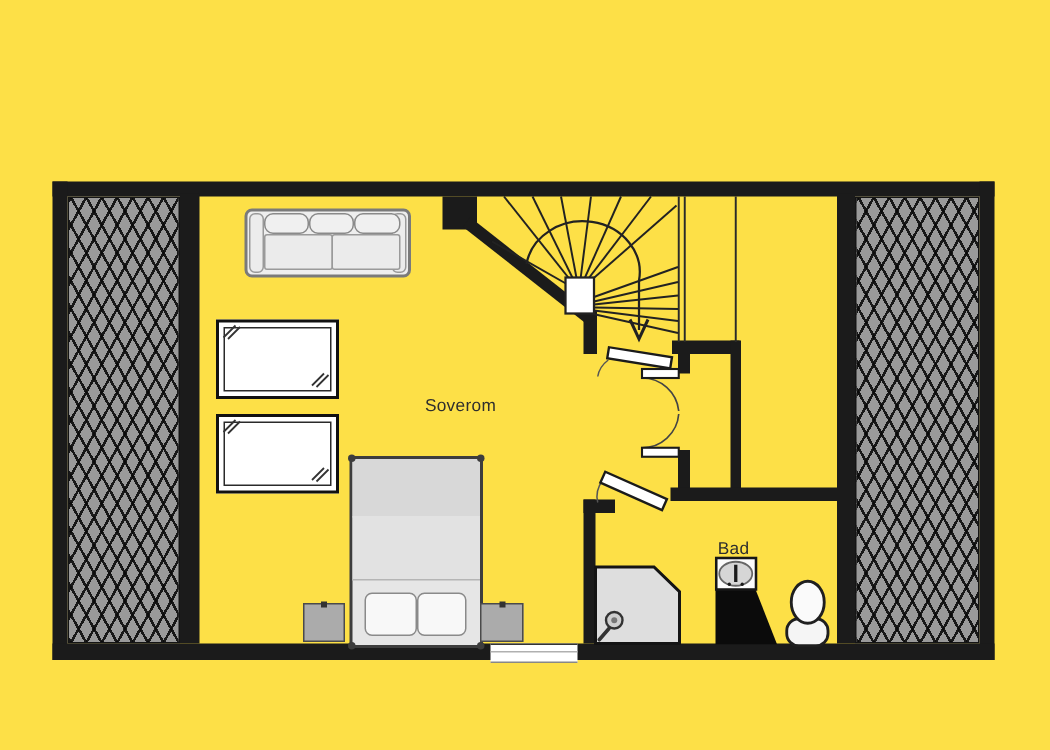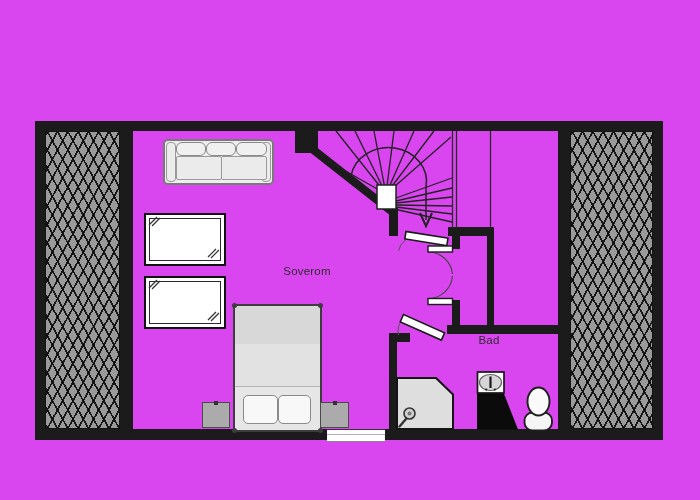--- a/index.html
+++ b/index.html
@@ -1,16 +1,16 @@
 <!DOCTYPE html>
 <html><head>
 <meta charset="utf-8">
 <style>
   html,body{margin:0;padding:0;background:#fff;}
-  .plan{position:relative;width:700px;height:500px;background:#d946ef;overflow:hidden;
+  .plan{position:relative;width:700px;height:500px;background:#fde047;overflow:hidden;
         font-family:"Liberation Sans",sans-serif;}
   .wall{position:absolute;background:#1b1b1b;box-sizing:border-box;}
   .hatch{position:absolute;box-sizing:border-box;background-color:#9a9a9a;border:1px solid #141414;
     background-image:
       repeating-linear-gradient(61deg,rgba(10,10,10,.9) 0 1.7px,transparent 1.7px 9px),
       repeating-linear-gradient(119deg,rgba(10,10,10,.9) 0 1.7px,transparent 1.7px 9px);}
   .sofa{position:absolute;left:163px;top:139px;width:107px;height:42px;background:#eeeeee;
         border:2px solid #7a7a7a;border-radius:5px;}
   .sofa-arm{position:absolute;top:1px;bottom:1px;width:8px;background:#ececec;
         border:1px solid #999;border-radius:4px;}
@@ -160,15 +160,15 @@
       <line x1="208" y1="257" x2="216" y2="249"></line>
         <line x1="211" y1="258" x2="219" y2="250"></line>
       <line x1="149" y1="288" x2="157" y2="280"></line>
         <line x1="152" y1="289" x2="160" y2="281"></line>
       <line x1="208" y1="320" x2="216" y2="312"></line>
         <line x1="211" y1="321" x2="219" y2="313"></line>
     </g>
   </svg>
 
   <div class="room-label" style="left:267px;top:265px;width:80px;">Soverom</div>
-  <div class="room-label" style="left:469px;top:334px;width:40px;">Bad</div>
+  <div class="room-label" style="left:469px;top:360px;width:40px;">Bad</div>
 
 </div>
 
 </body></html>

